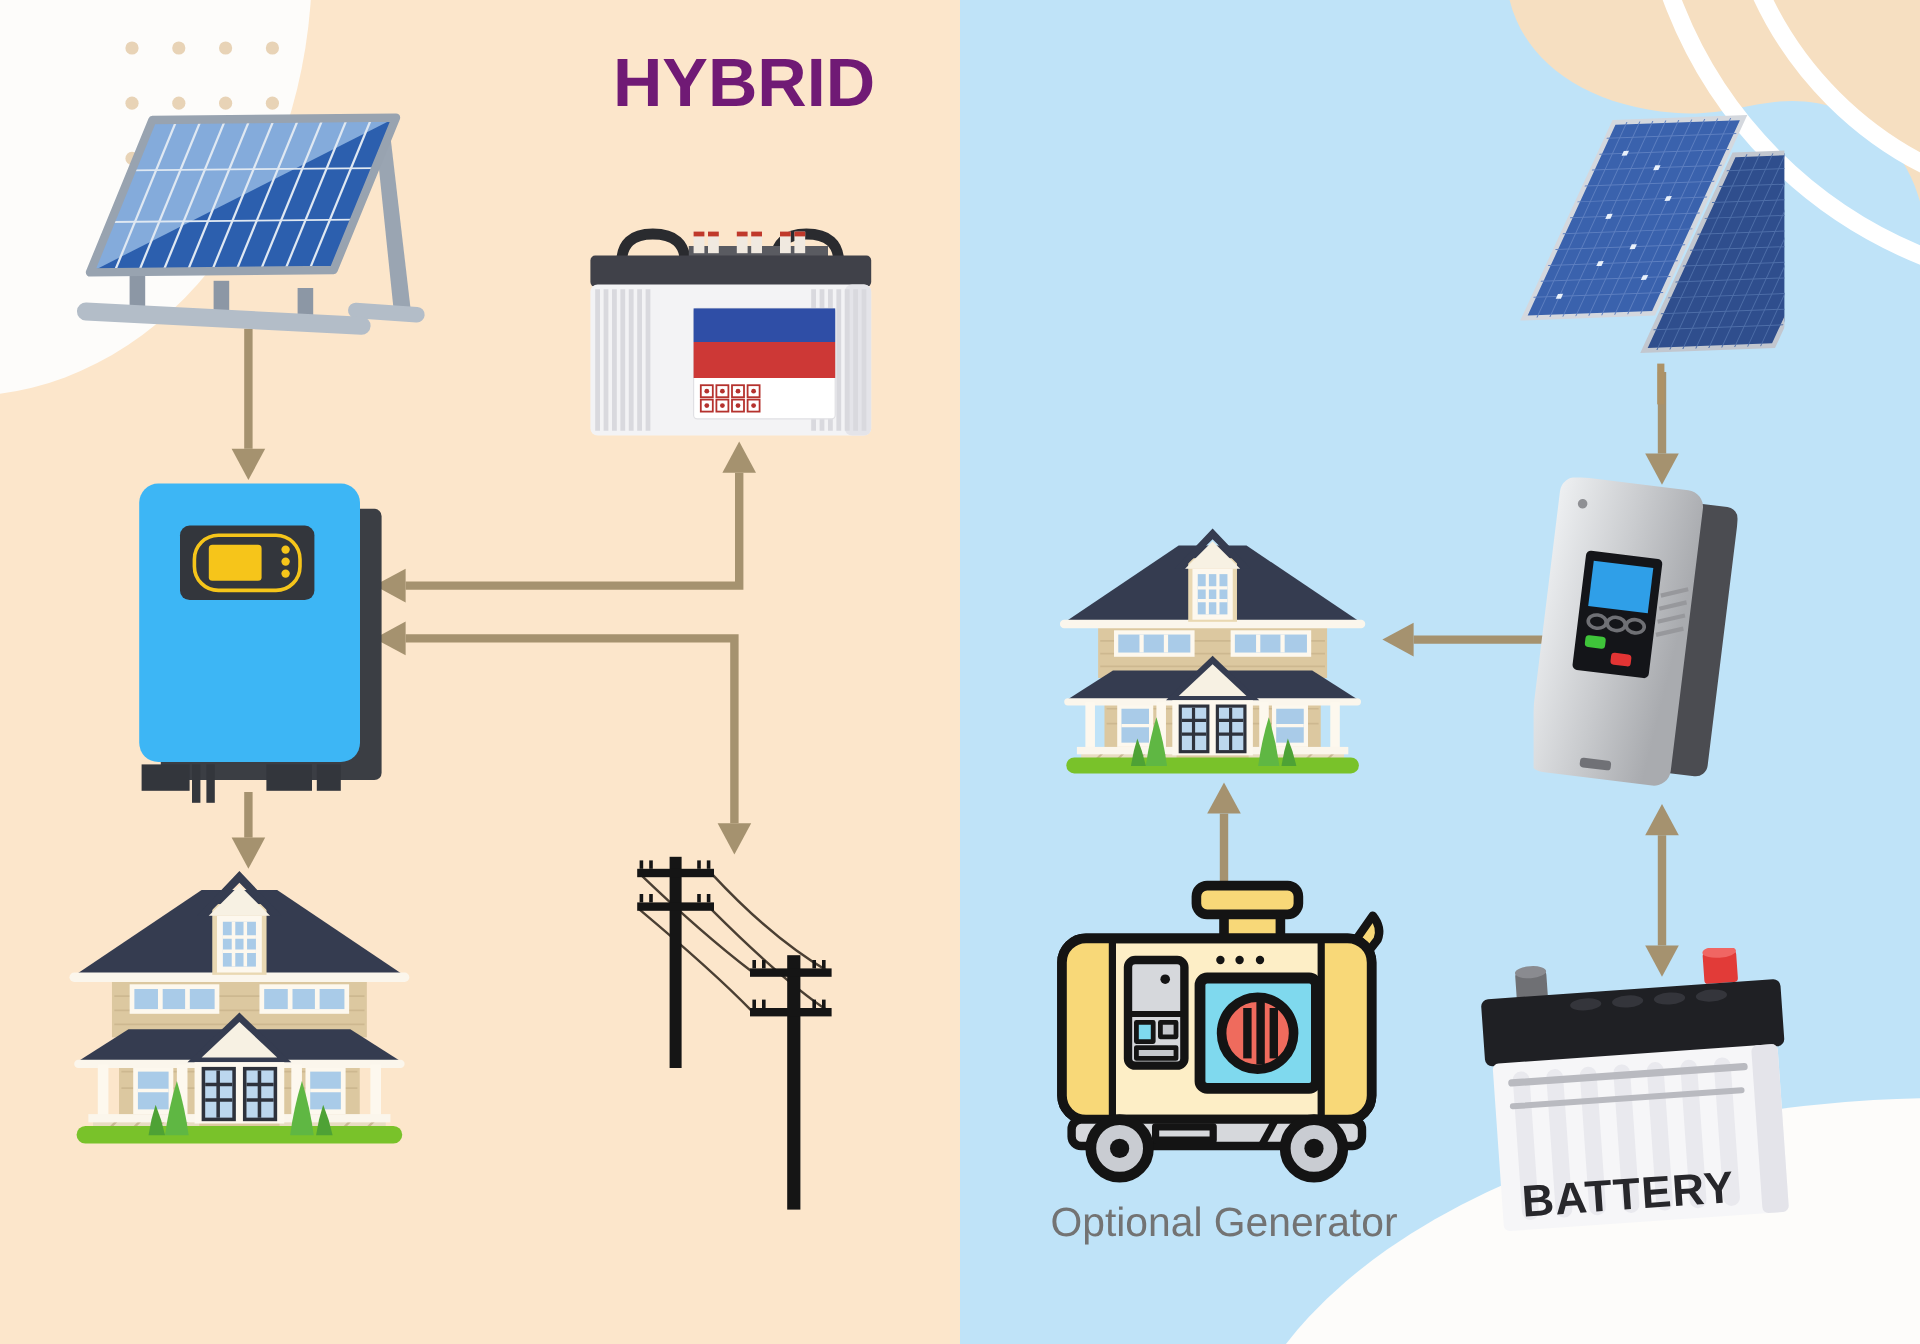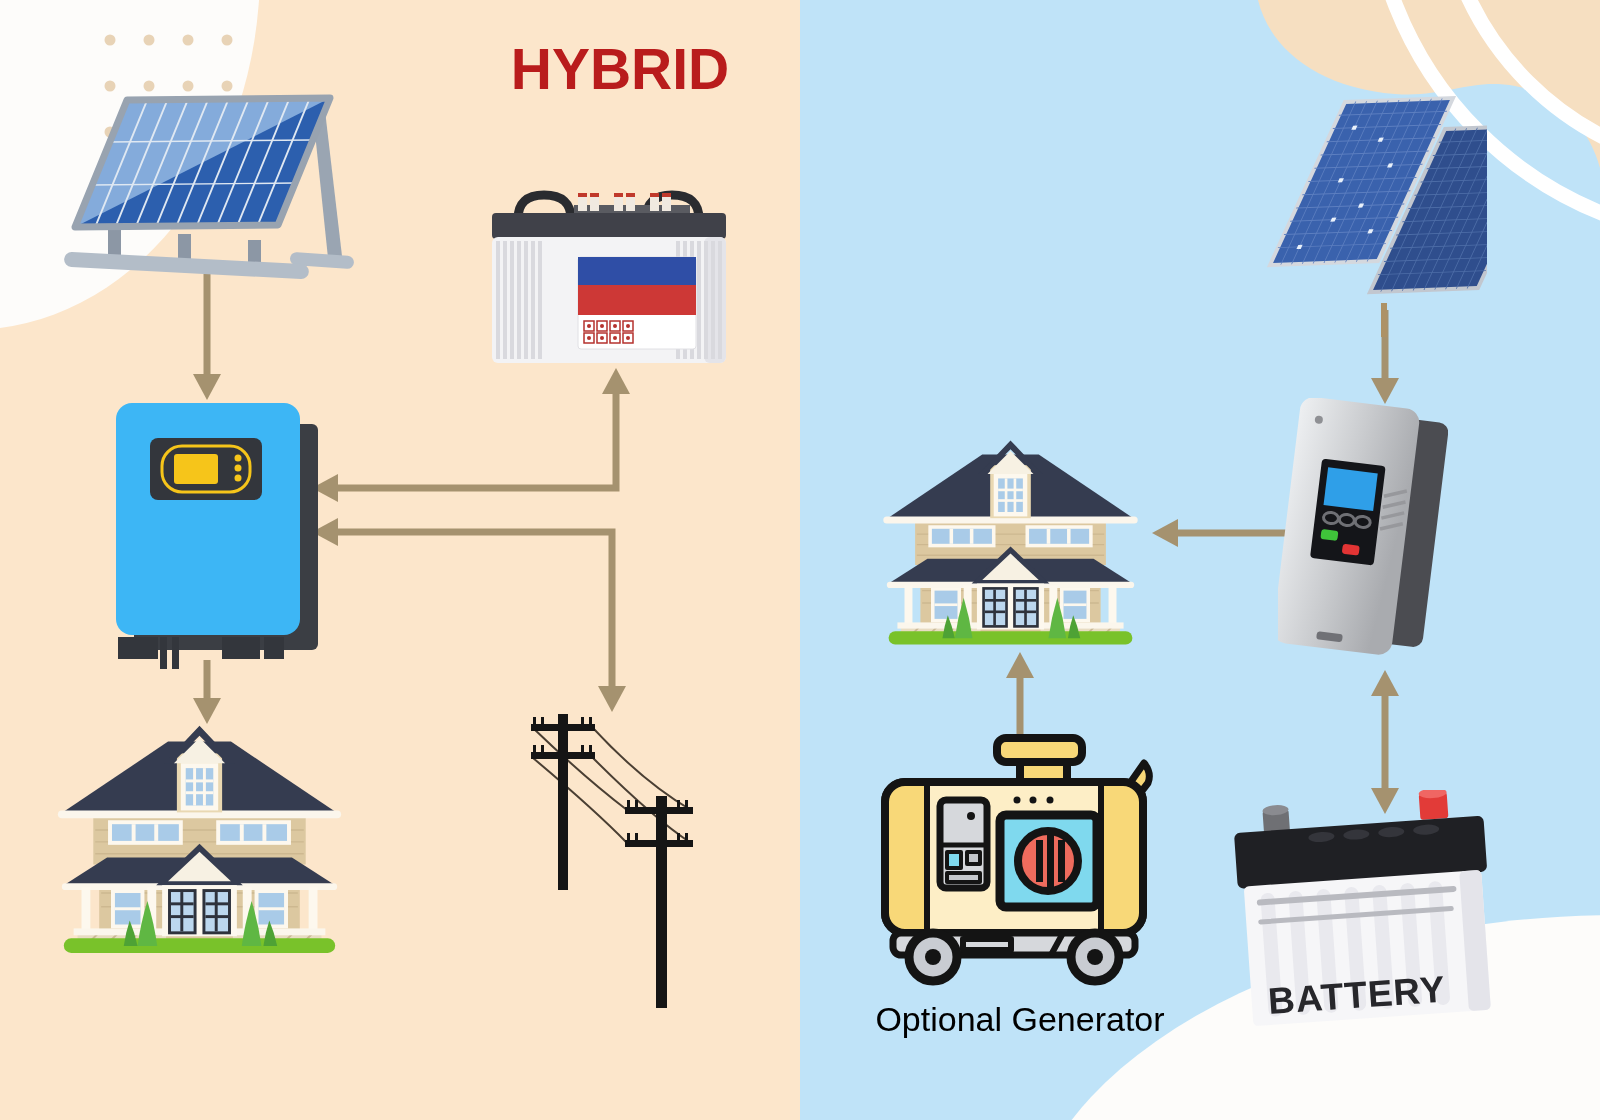--- a/index.html
+++ b/index.html
@@ -1,21 +1,21 @@
 <!DOCTYPE html>
 <html><head>
 <meta charset="utf-8">
 <style>
   html,body{margin:0;padding:0;background:#888;}
   #canvas{position:relative;width:1600px;height:1120px;overflow:hidden;
           font-family:"Liberation Sans",sans-serif;background:#fce6cb;}
   .abs{position:absolute;}
-  .title{font-weight:bold;font-size:57px;color:#b91c1c;text-align:center;
+  .title{font-weight:bold;font-size:57px;color:#701a75;text-align:center;
          letter-spacing:0px;white-space:nowrap;}
-  .lbl{color:#000000;}
+  .lbl{color:#737373;}
 </style>
 </head>
 <body>
 
 <div id="canvas">
 
   <svg class="abs" style="left:0;top:0" width="1600" height="1120" viewBox="0 0 1600 1120">
     <defs>
       <linearGradient id="invgrad" x1="0" y1="0" x2="1" y2="0.25">
         <stop offset="0" stop-color="#eef0f2"></stop>

